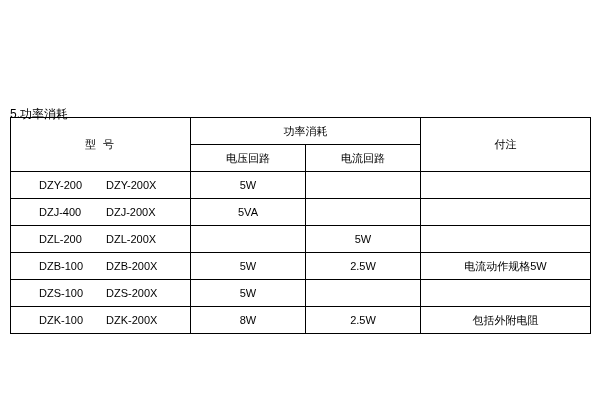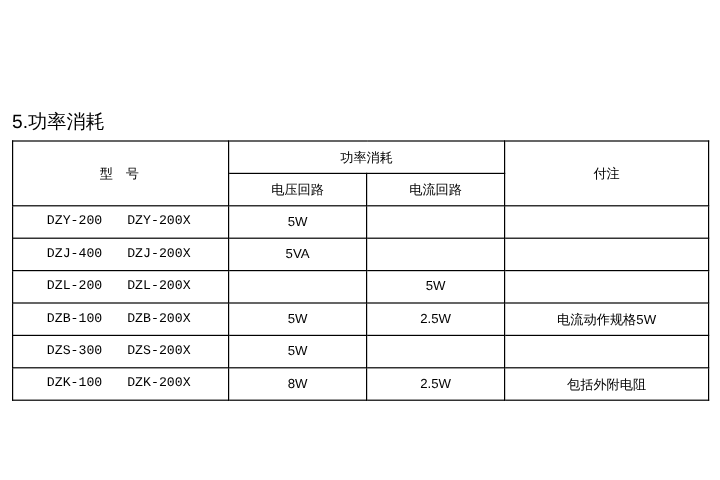--- a/index.html
+++ b/index.html
@@ -16,22 +16,22 @@
   }
   .page {
     position: relative;
     width: 600px;
     height: 400px;
     box-sizing: border-box;
   }
   .section-title {
     position: absolute;
     left: 10px;
-    top: 96px;
-    font-size: 16px;
+    top: 108px;
+    font-size: 12px;
     line-height: 13px;
     color: #000;
     white-space: nowrap;
   }
   .table-wrap {
     position: absolute;
     left: 10px;
     top: 117px;
     width: 580px;
   }
@@ -51,39 +51,37 @@
     color: #000;
   }
   .col-model { width: 180px; }
   .col-volt  { width: 115px; }
   .col-curr  { width: 115px; }
   .col-note  { width: 170px; }
 
   .model-cell {
     position: relative;
     height: 26px;
-    font-family: Liberation Mono, monospace;
   }
   .model-cell .m1 {
     position: absolute;
     left: 28px;
     top: 50%;
     transform: translateY(-50%);
     white-space: nowrap;
   }
   .model-cell .m2 {
     position: absolute;
     left: 95px;
     top: 50%;
     transform: translateY(-50%);
     white-space: nowrap;
   }
   .hdr-model {
     letter-spacing: 2px;
-    font-family: Liberation Mono, monospace;
   }
   .tall {
     height: 52px;
   }
 </style>
 </head>
 <body>
 
 <div class="page">
 
@@ -154,21 +152,21 @@
             </div>
           </td>
           <td>5W</td>
           <td>2.5W</td>
           <td>电流动作规格5W</td>
         </tr>
 
         <tr>
           <td>
             <div class="model-cell">
-              <span class="m1">DZS-300</span>
+              <span class="m1">DZS-100</span>
               <span class="m2">DZS-200X</span>
             </div>
           </td>
           <td>5W</td>
           <td></td>
           <td></td>
         </tr>
 
         <tr>
           <td>

